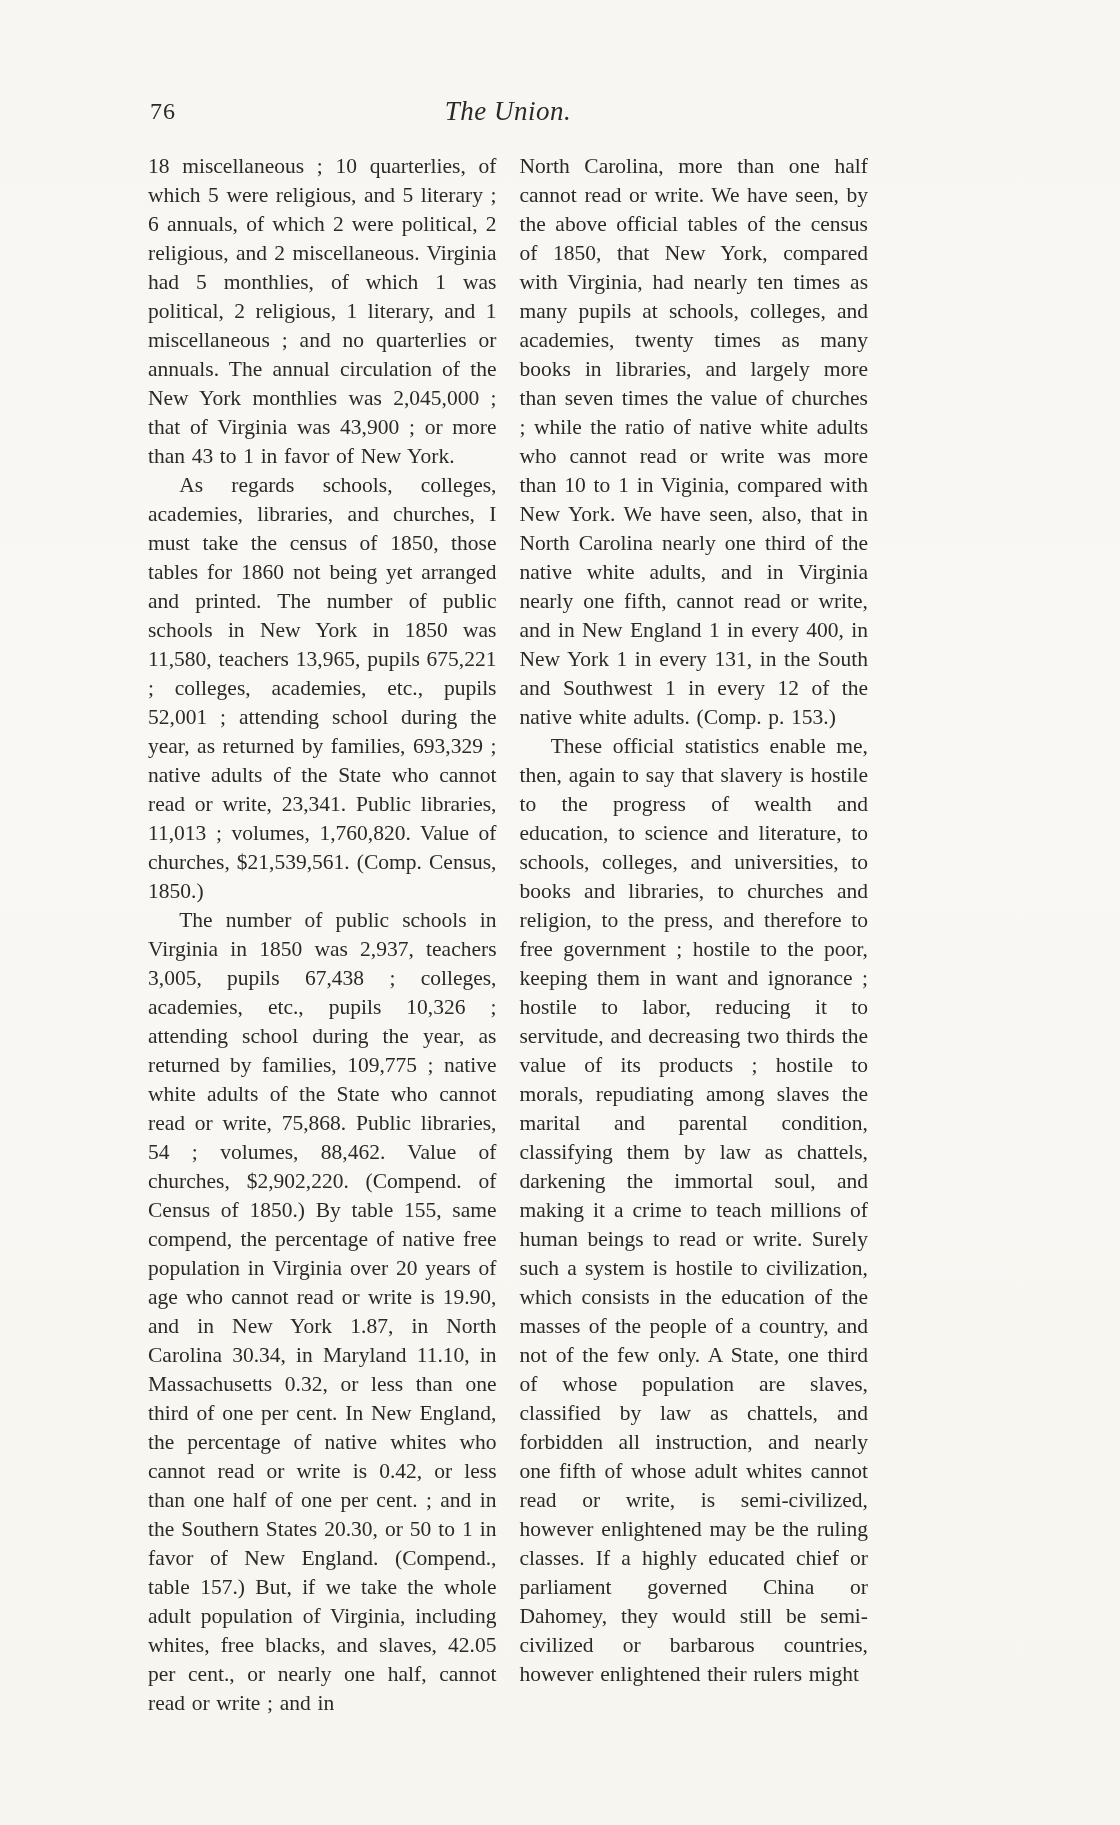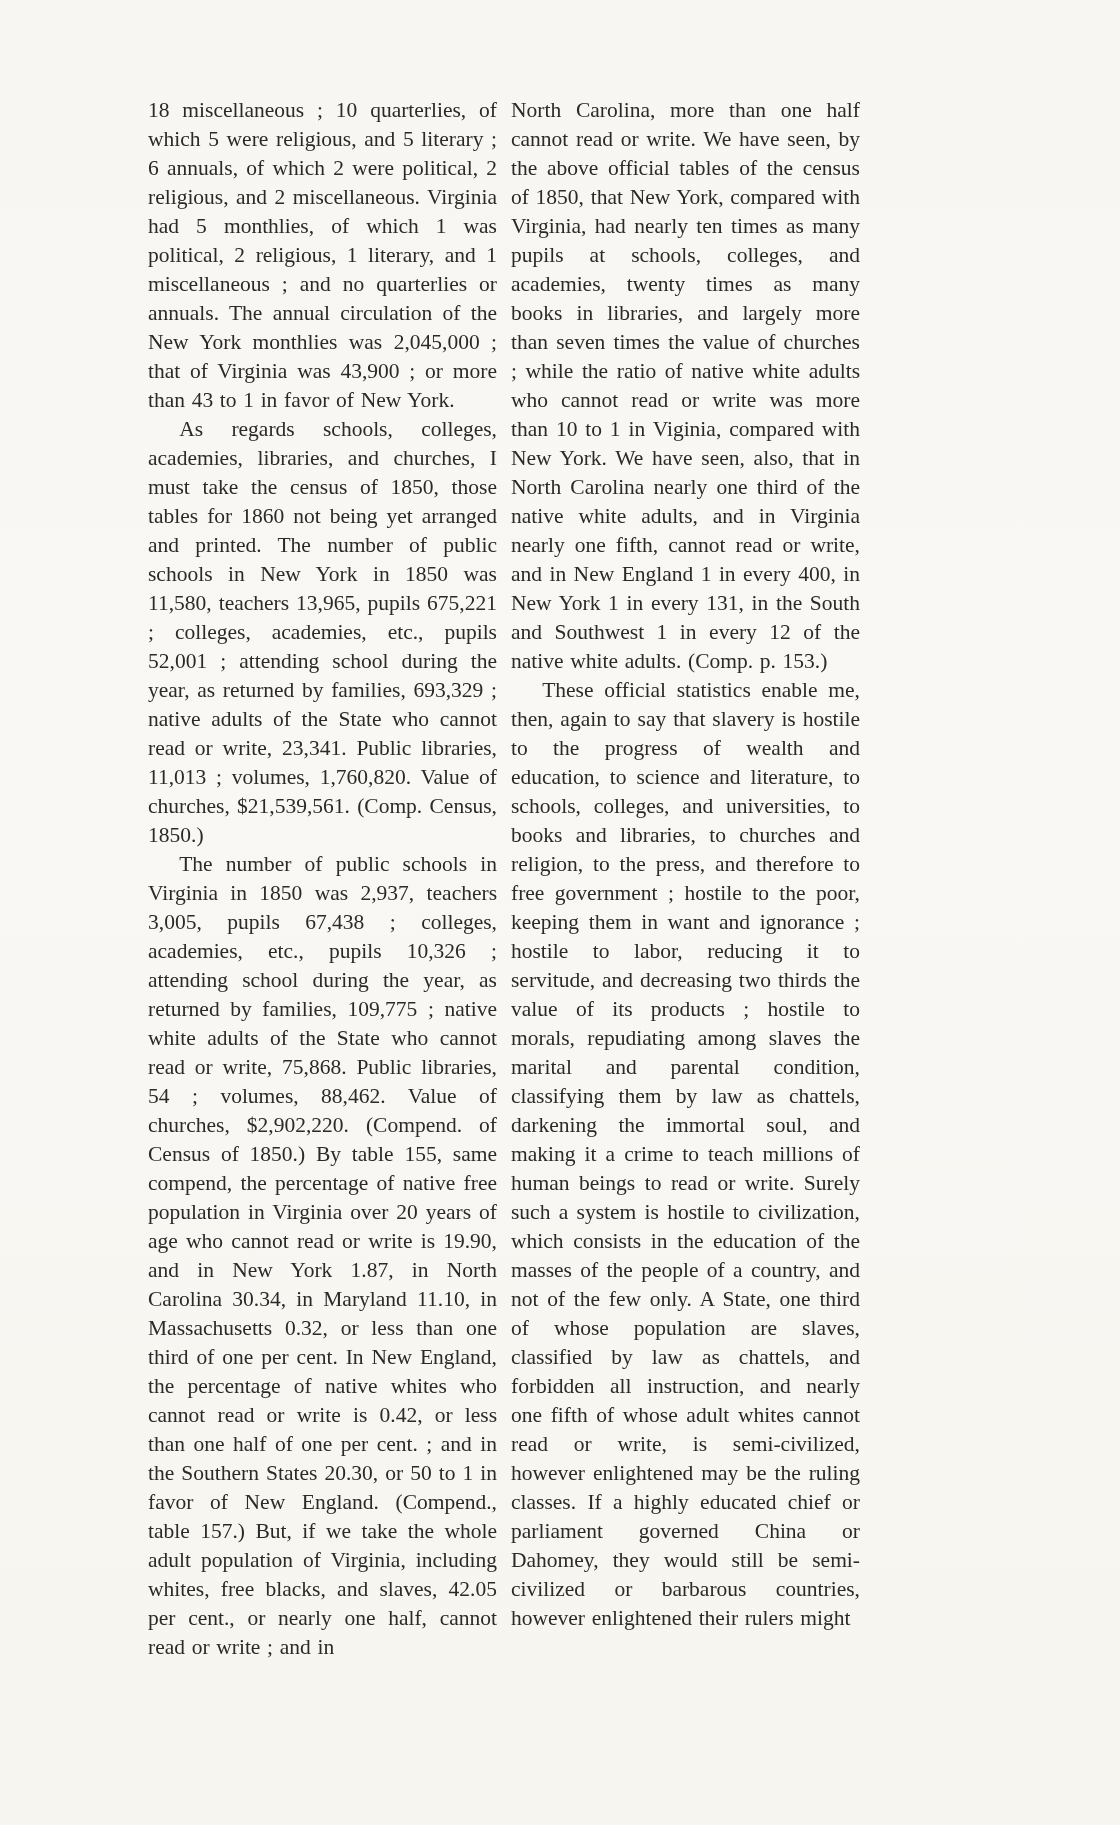--- a/index.html
+++ b/index.html
@@ -38,21 +38,21 @@
   }
   .page-title {
     display: block;
     text-align: center;
     font-style: italic;
     font-size: 27px;
     letter-spacing: 0.5px;
   }
   .columns {
     display: flex;
-    gap: 14px;
+    gap: 23px;
   }
   .col {
     width: 349px;
     font-size: 21.5px;
     line-height: 29px;
     text-align: justify;
     text-justify: inter-word;
   }
   .col p {
     margin: 0;
@@ -62,20 +62,24 @@
   .col p.noindent {
     text-indent: 0;
   }
 </style>
 </head>
 <body>
 
 <div class="page">
   <div class="text-block">
 
+    <header class="page-header">
+      <span class="page-number">76</span>
+      <span class="page-title">The Union.</span>
+    </header>
 
     <main class="columns">
       <div class="col">
         <p class="noindent">18 miscellaneous ; 10 quarterlies, of which 5 were religious, and 5 literary ; 6 annuals, of which 2 were political, 2 religious, and 2 miscellaneous. Virginia had 5 monthlies, of which 1 was political, 2 religious, 1 literary, and 1 miscellaneous ; and no quarterlies or annuals. The annual circulation of the New York monthlies was 2,045,000 ; that of Virginia was 43,900 ; or more than 43 to 1 in favor of New York.</p>
         <p>As regards schools, colleges, academies, libraries, and churches, I must take the census of 1850, those tables for 1860 not being yet arranged and printed. The number of public schools in New York in 1850 was 11,580, teachers 13,965, pupils 675,221 ; colleges, academies, etc., pupils 52,001 ; attending school during the year, as returned by families, 693,329 ; native adults of the State who cannot read or write, 23,341. Public libraries, 11,013 ; volumes, 1,760,820. Value of churches, $21,539,561. (Comp. Census, 1850.)</p>
         <p>The number of public schools in Virginia in 1850 was 2,937, teachers 3,005, pupils 67,438 ; colleges, academies, etc., pupils 10,326 ; attending school during the year, as returned by families, 109,775 ; native white adults of the State who cannot read or write, 75,868. Public libraries, 54 ; volumes, 88,462. Value of churches, $2,902,220. (Compend. of Census of 1850.) By table 155, same compend, the percentage of native free population in Virginia over 20 years of age who cannot read or write is 19.90, and in New York 1.87, in North Carolina 30.34, in Maryland 11.10, in Massachusetts 0.32, or less than one third of one per cent. In New England, the percentage of native whites who cannot read or write is 0.42, or less than one half of one per cent. ; and in the Southern States 20.30, or 50 to 1 in favor of New England. (Compend., table 157.) But, if we take the whole adult population of Virginia, including whites, free blacks, and slaves, 42.05 per cent., or nearly one half, cannot read or write ; and in</p>
       </div>
       <div class="col">
         <p class="noindent">North Carolina, more than one half cannot read or write. We have seen, by the above official tables of the census of 1850, that New York, compared with Virginia, had nearly ten times as many pupils at schools, colleges, and academies, twenty times as many books in libraries, and largely more than seven times the value of churches ; while the ratio of native white adults who cannot read or write was more than 10 to 1 in Viginia, compared with New York. We have seen, also, that in North Carolina nearly one third of the native white adults, and in Virginia nearly one fifth, cannot read or write, and in New England 1 in every 400, in New York 1 in every 131, in the South and Southwest 1 in every 12 of the native white adults. (Comp. p. 153.)</p>
         <p>These official statistics enable me, then, again to say that slavery is hostile to the progress of wealth and education, to science and literature, to schools, colleges, and universities, to books and libraries, to churches and religion, to the press, and therefore to free government ; hostile to the poor, keeping them in want and ignorance ; hostile to labor, reducing it to servitude, and decreasing two thirds the value of its products ; hostile to morals, repudiating among slaves the marital and parental condition, classifying them by law as chattels, darkening the immortal soul, and making it a crime to teach millions of human beings to read or write. Surely such a system is hostile to civilization, which consists in the education of the masses of the people of a country, and not of the few only. A State, one third of whose population are slaves, classified by law as chattels, and forbidden all instruction, and nearly one fifth of whose adult whites cannot read or write, is semi-civilized, however enlightened may be the ruling classes. If a highly educated chief or parliament governed China or Dahomey, they would still be semi-civilized or barbarous countries, however enlightened their rulers might</p>

